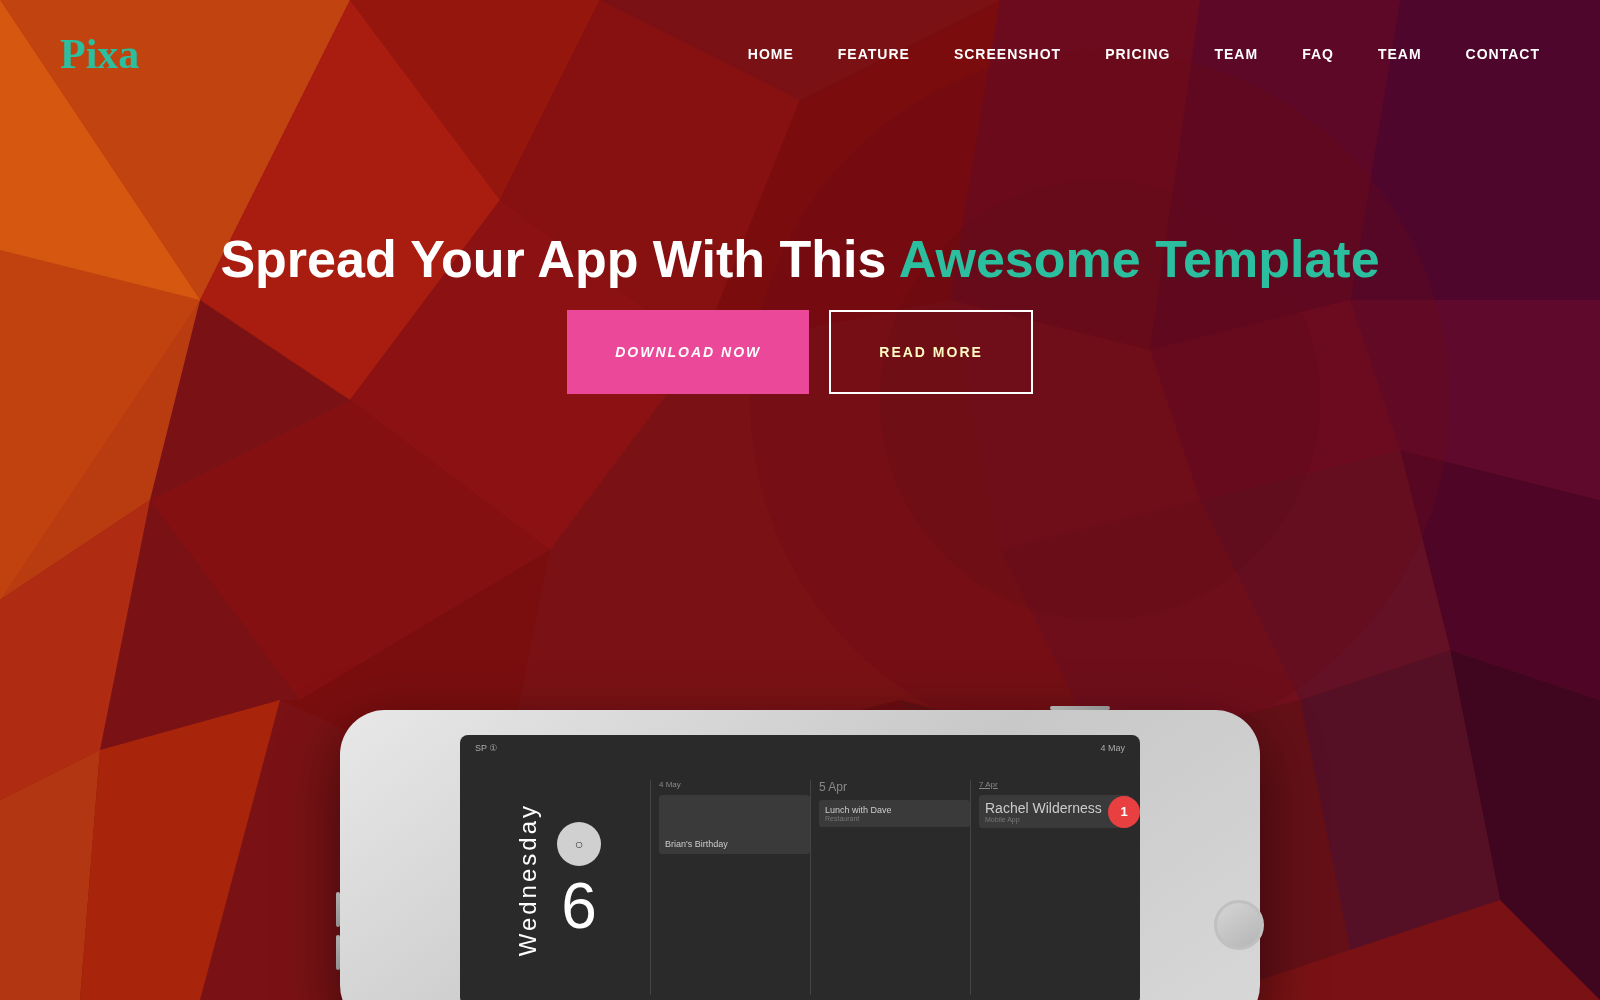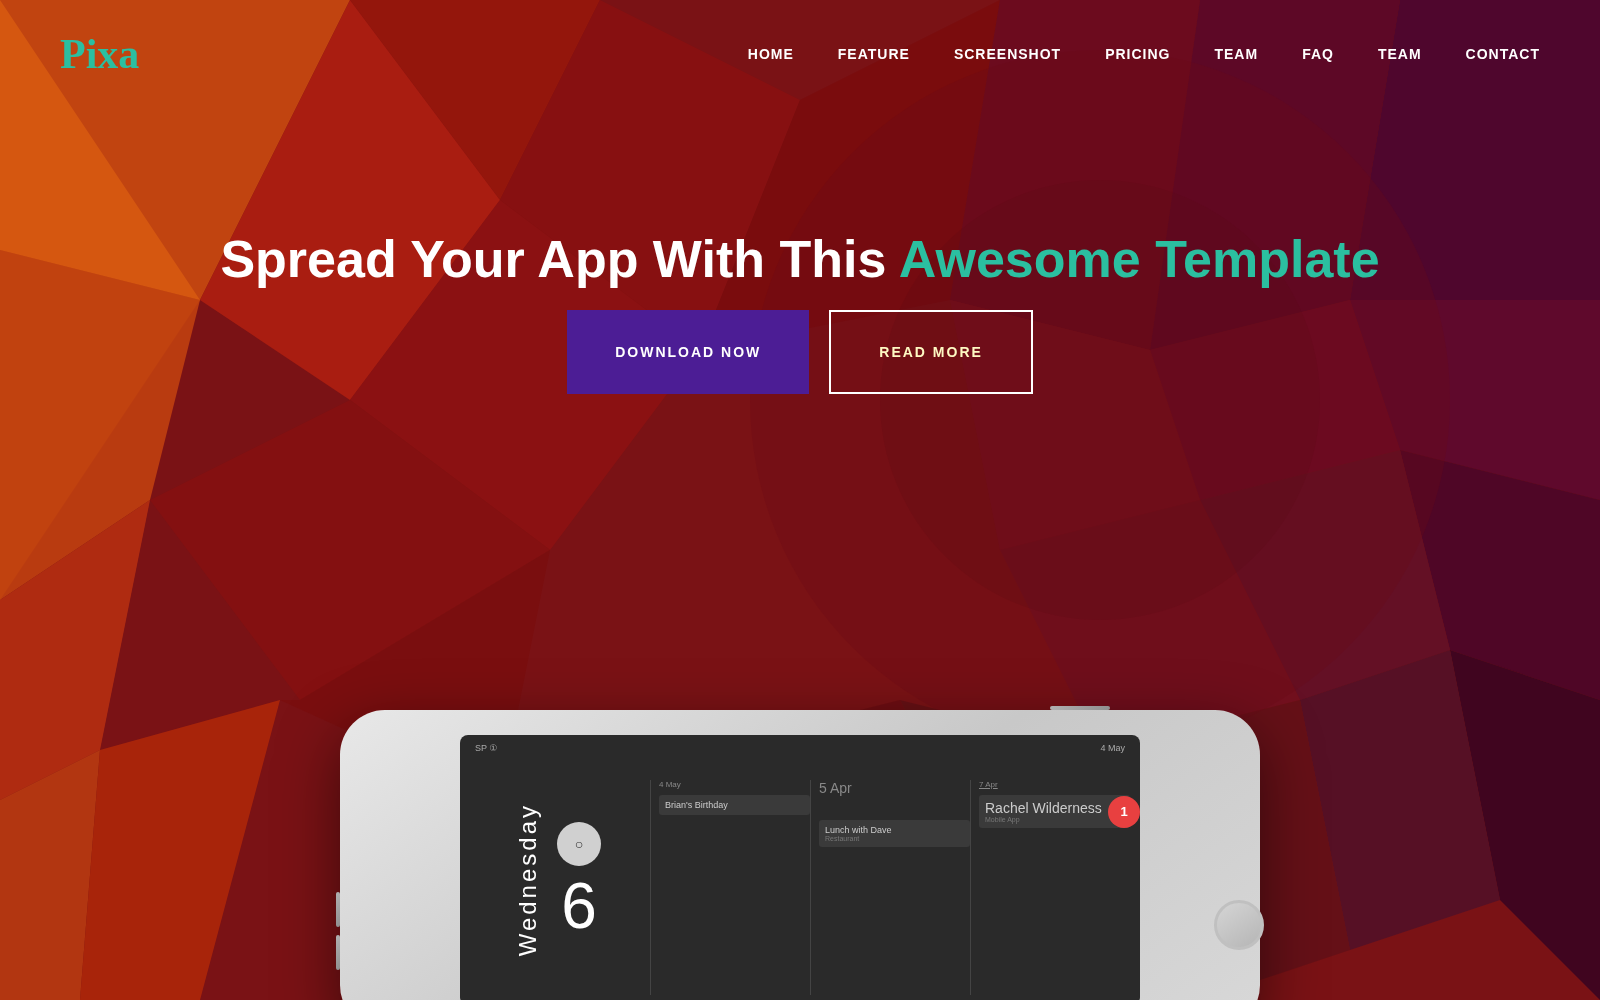--- a/index.html
+++ b/index.html
@@ -79,28 +79,29 @@
       font-weight: 300;
     }
 
     .hero-buttons {
       display: flex;
       justify-content: center;
       gap: 20px;
     }
 
     .btn-download {
-      background: #4c1d95;
+      background: #ec4899;
       color: #ffffff;
       border: none;
       padding: 34px 48px;
       font-size: 14px;
       font-weight: 700;
       letter-spacing: 2px;
       cursor: pointer;
+      font-style: italic;
     }
 
     .btn-read {
       background: transparent;
       color: #fef9c3;
       border: 2px solid #ffffff;
       padding: 18px 48px;
       font-size: 14px;
       font-weight: 700;
       letter-spacing: 2px;
@@ -306,26 +307,26 @@
                 <div style="width:44px; height:44px; border-radius:50%; background:#d0d0d0; display:flex; align-items:center; justify-content:center; font-size:14px; font-weight:bold; color:#333;">○</div>
                 <div style="font-size:64px; font-weight:100; color:#ffffff; line-height:1;">6</div>
               </div>
             </div>
 
             <div style="flex:1; display:flex; gap:0; padding:25px 10px 10px 10px;">
 
               <div style="flex:1; border-left:1px solid #444; padding-left:8px;">
                 <div style="font-size:8px; color:#888; margin-bottom:6px;">4 May</div>
                 <div style="background:#3a3a3a; border-radius:3px; padding:5px 6px;">
-                  <div style="font-size:9px; color:#cccccc;">Brian's Birthday</div>
+                  <div style="font-size:9px; color:#cccccc;margin-top:39px;">Brian's Birthday</div>
                 </div>
               </div>
 
               <div style="flex:1; border-left:1px solid #444; padding-left:8px;">
-                <div style="font-size:14px; color:#888; margin-bottom:24px;">5 Apr</div>
+                <div style="font-size:12px; color:#888; margin-bottom:6px;">5 Apr</div>
                 <div style="background:#3a3a3a; border-radius:3px; padding:5px 6px;">
                   <div style="font-size:9px; color:#cccccc;">Lunch with Dave</div>
                   <div style="font-size:7px; color:#777;">Restaurant</div>
                 </div>
               </div>
 
 
               <div style="flex:1; border-left:1px solid #444; padding-left:8px;">
                 <div style="font-size:8px; color:#888; margin-bottom:6px;text-decoration:underline;">7 Apr</div>
                 <div style="background:#3a3a3a; border-radius:3px; padding:5px 6px; position:relative;">

